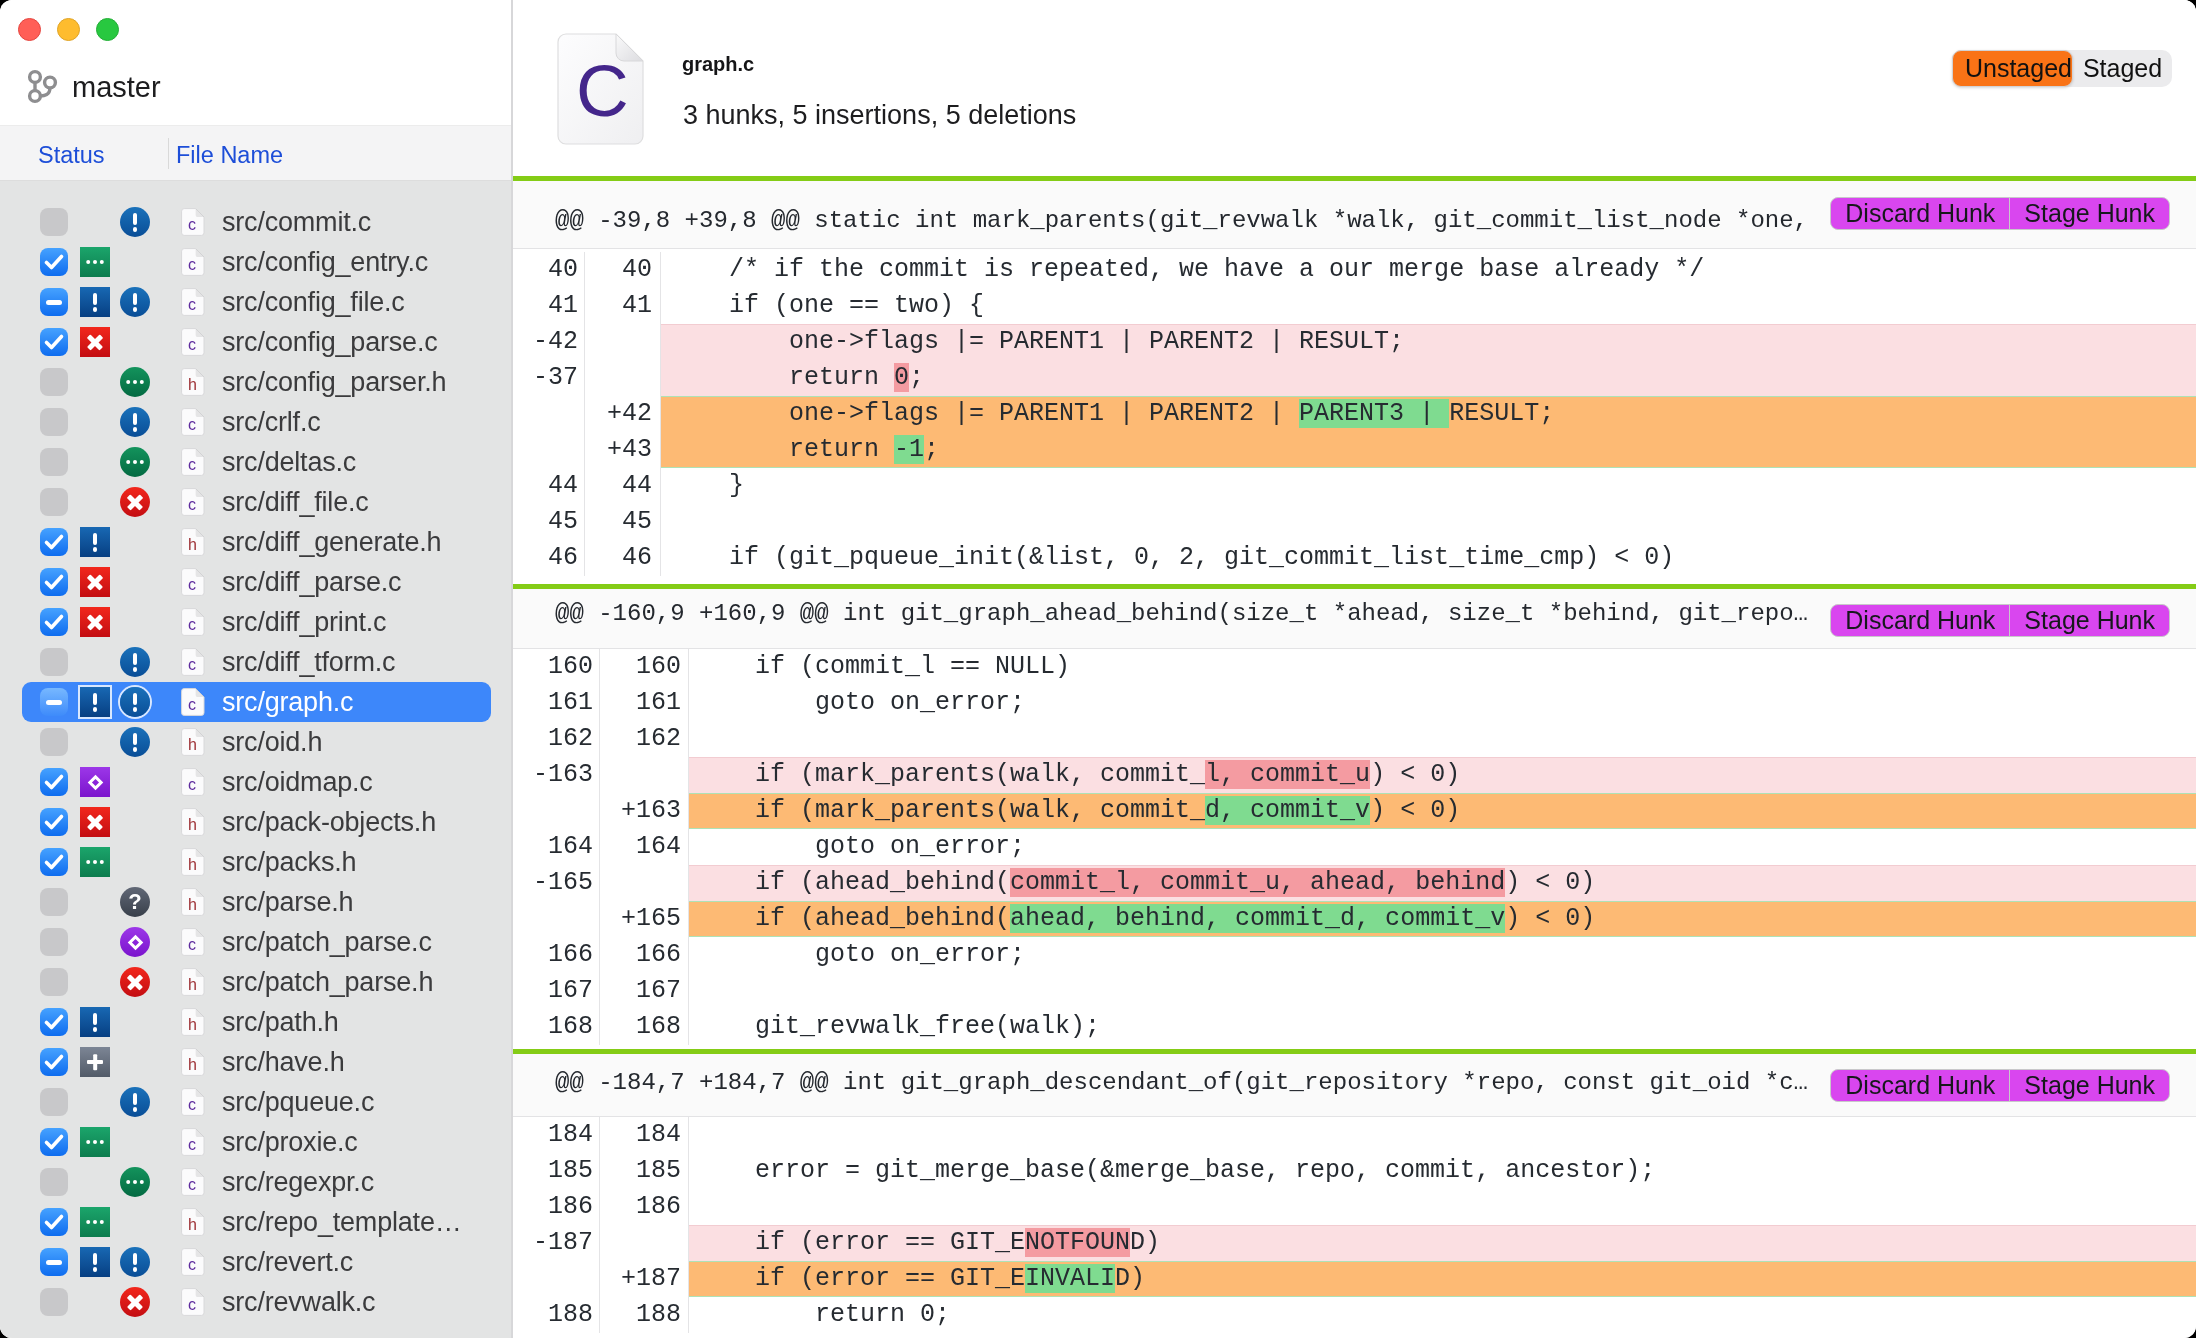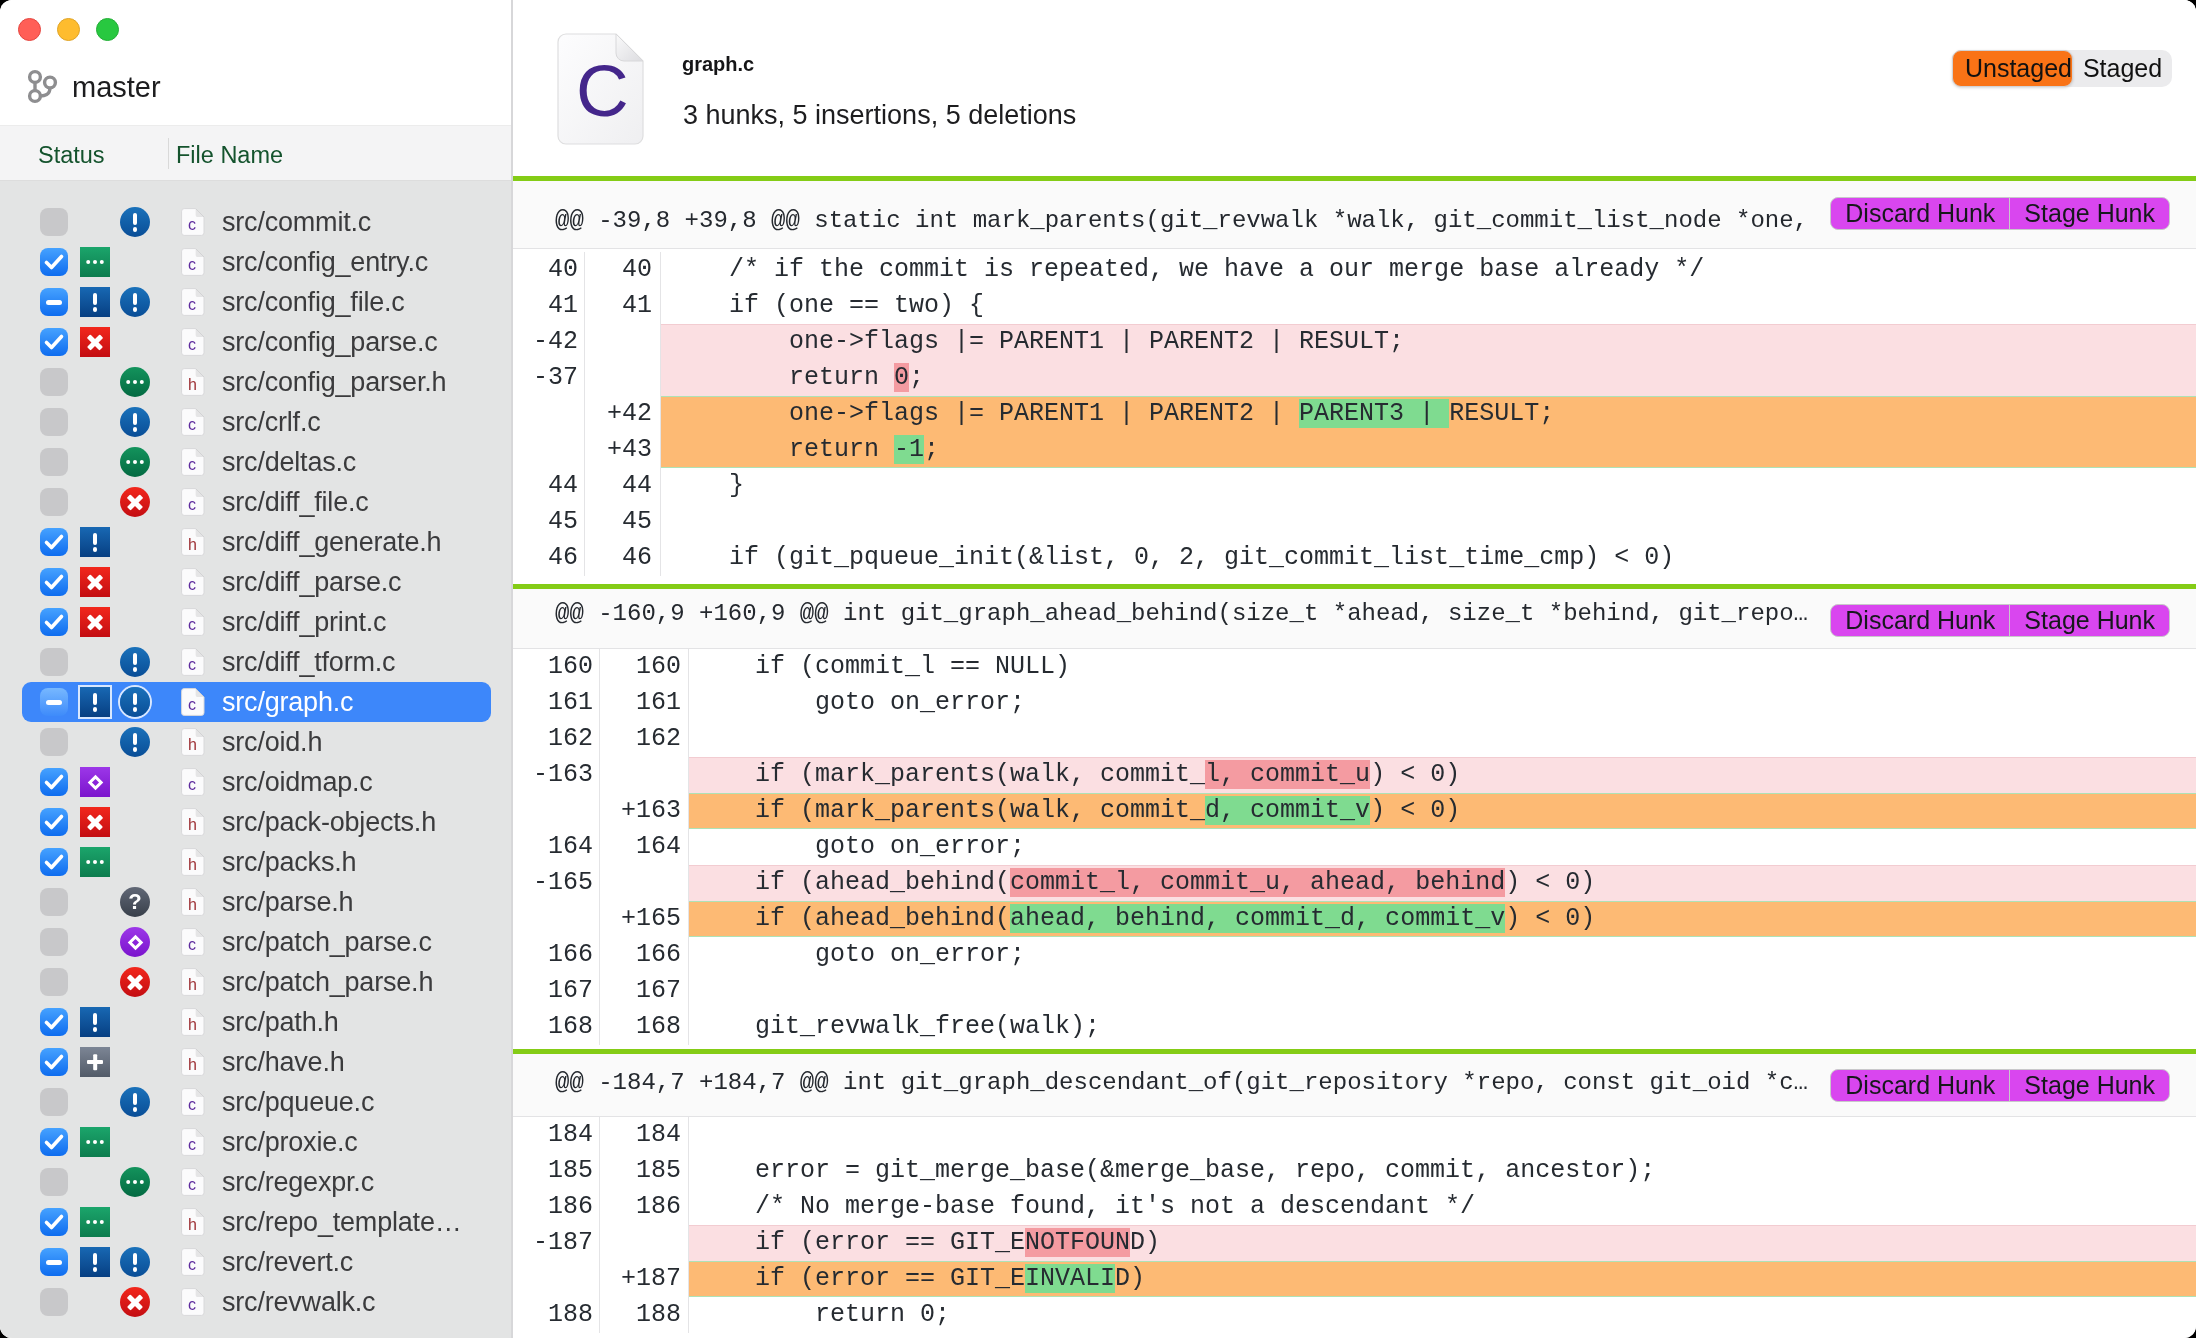--- a/index.html
+++ b/index.html
@@ -5,21 +5,21 @@
 #win{position:absolute;left:0;top:0;width:2196px;height:1338px;border-radius:12px;overflow:hidden;background:#fff}
 
 #side{position:absolute;left:0;top:0;width:512px;height:1338px;background:#fff}
 #sep{position:absolute;left:511px;top:0;width:2px;height:1338px;background:#d7d7d9}
 .tl{position:absolute;top:17.5px;width:23px;height:23px;border-radius:50%}
 #tl1{left:17.5px;background:#ff5f57;border:1px solid #e54640}
 #tl2{left:56.5px;background:#febc2e;border:1px solid #e0a426}
 #tl3{left:95.5px;background:#28c840;border:1px solid #24af37}
 .branch{position:absolute;left:25px;top:65px}
 #bname{position:absolute;left:72px;top:71px;font-size:29px;color:#1d1d1f}
-#lhead{position:absolute;left:0;top:125px;width:511px;height:56px;background:#f4f4f5;border-top:1px solid #ececec;border-bottom:1px solid #dddddd;font-size:23.5px;color:#14532d}
+#lhead{position:absolute;left:0;top:125px;width:511px;height:56px;background:#f4f4f5;border-top:1px solid #ececec;border-bottom:1px solid #dddddd;font-size:23.5px;color:#1d4ed8}
 #lhead .s{position:absolute;left:38px;top:0;line-height:59px}
 #lhead .f{position:absolute;left:176px;top:0;line-height:59px}
 #lhead .vl{position:absolute;left:168px;top:12px;width:1px;height:31px;background:#d9d9d9}
 #list{position:absolute;left:0;top:181px;width:511px;height:1157px;background:#e3e4e4}
 .srow{position:absolute;left:0;width:511px;height:40px}
 .srow .hl{position:absolute;left:22px;top:0;width:469px;height:40px;border-radius:9px;background:#3d87fa}
 .cb{position:absolute;left:40px;top:6px;width:28px;height:28px;border-radius:8px}
 .cb.un{background:#c8c8ca}
 .cb.ck{background:linear-gradient(180deg,#46a2ff,#0e6cef)}
 .cb.mxsel{background:linear-gradient(180deg,#77b8ff,#3e8bfa)}
@@ -635,21 +635,20 @@
         <span class="cd ctx"></span>
       </div>
 <div class="crow g3" style="top:1153px">
         <span class="n1">185</span>
         <span class="n2">185</span>
         <span class="cd ctx">    error = git_merge_base(&amp;merge_base, repo, commit, ancestor);</span>
       </div>
 <div class="crow g3" style="top:1189px">
         <span class="n1">186</span>
         <span class="n2">186</span>
-        <span class="cd ctx">    /* No merge-base found, it's not a descendant */</span>
       </div>
 <div class="crow g3" style="top:1225px">
         <span class="n1">-187</span>
         <span class="n2"></span>
         <span class="cd del dt">    if (error == GIT_E<i class="td">NOTFOUN</i>D)</span>
       </div>
 <div class="crow g3" style="top:1261px">
         <span class="n1"></span>
         <span class="n2">+187</span>
         <span class="cd add at ab">    if (error == GIT_E<i class="ta">INVALI</i>D)</span>

